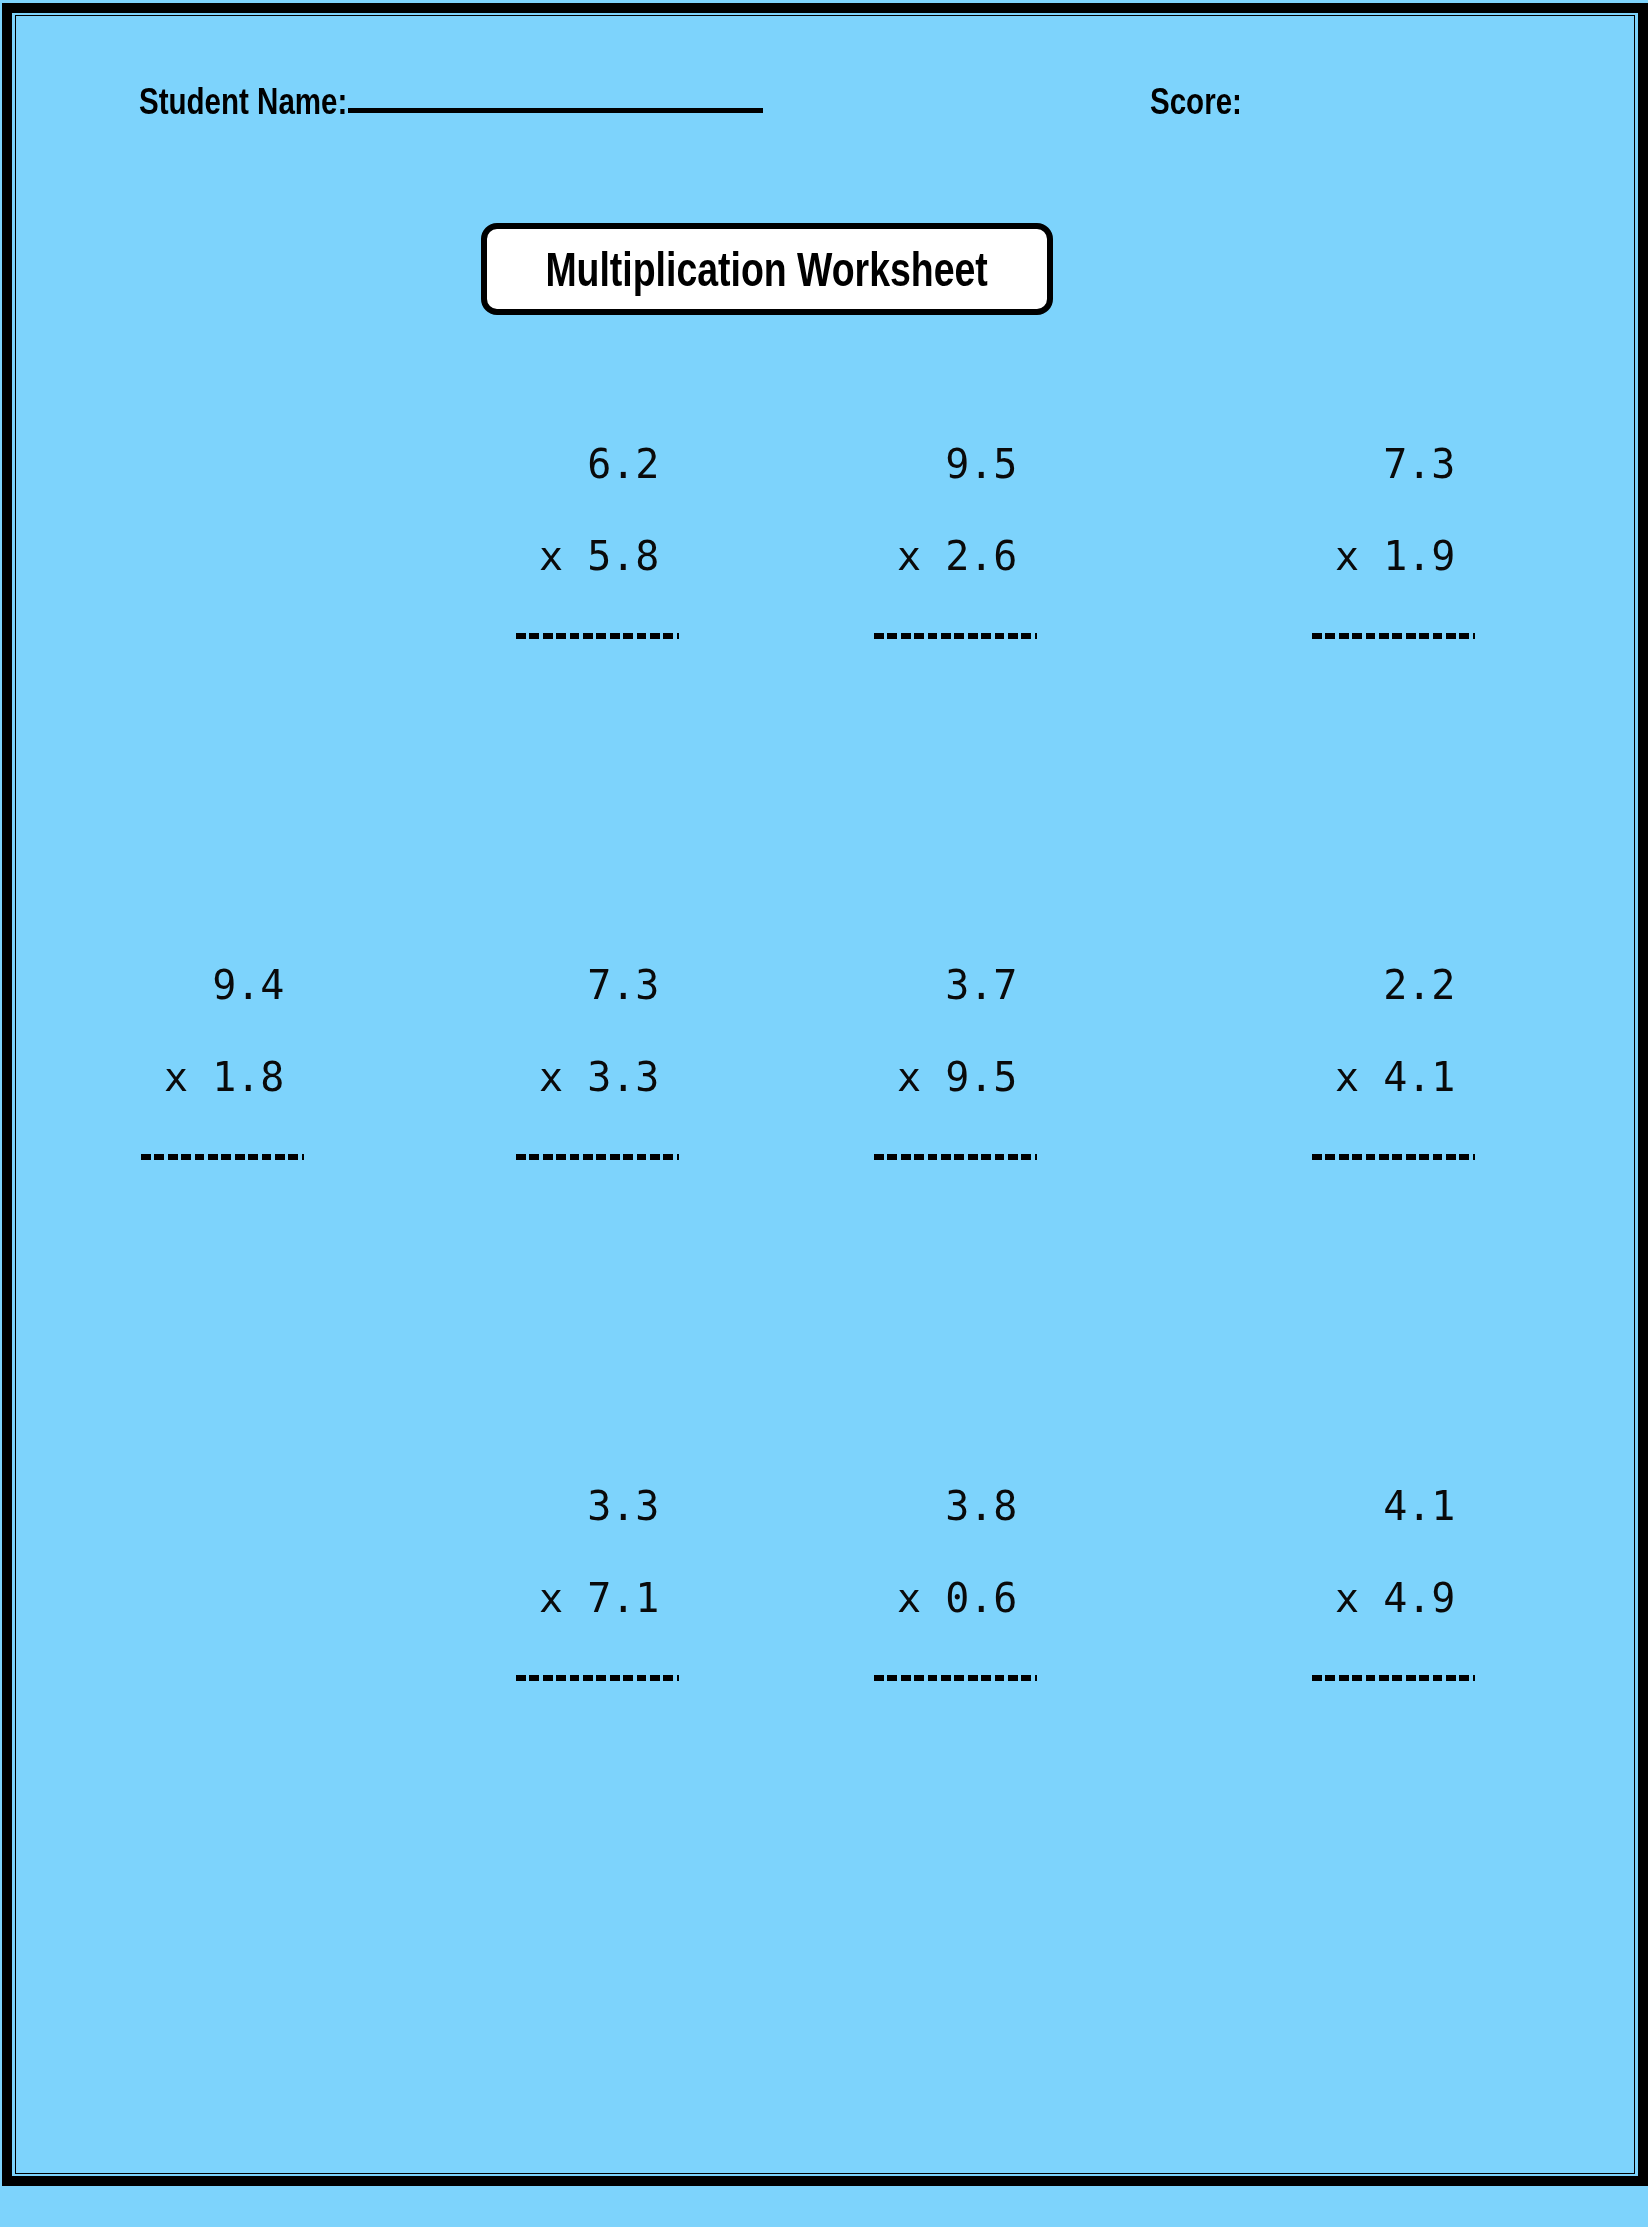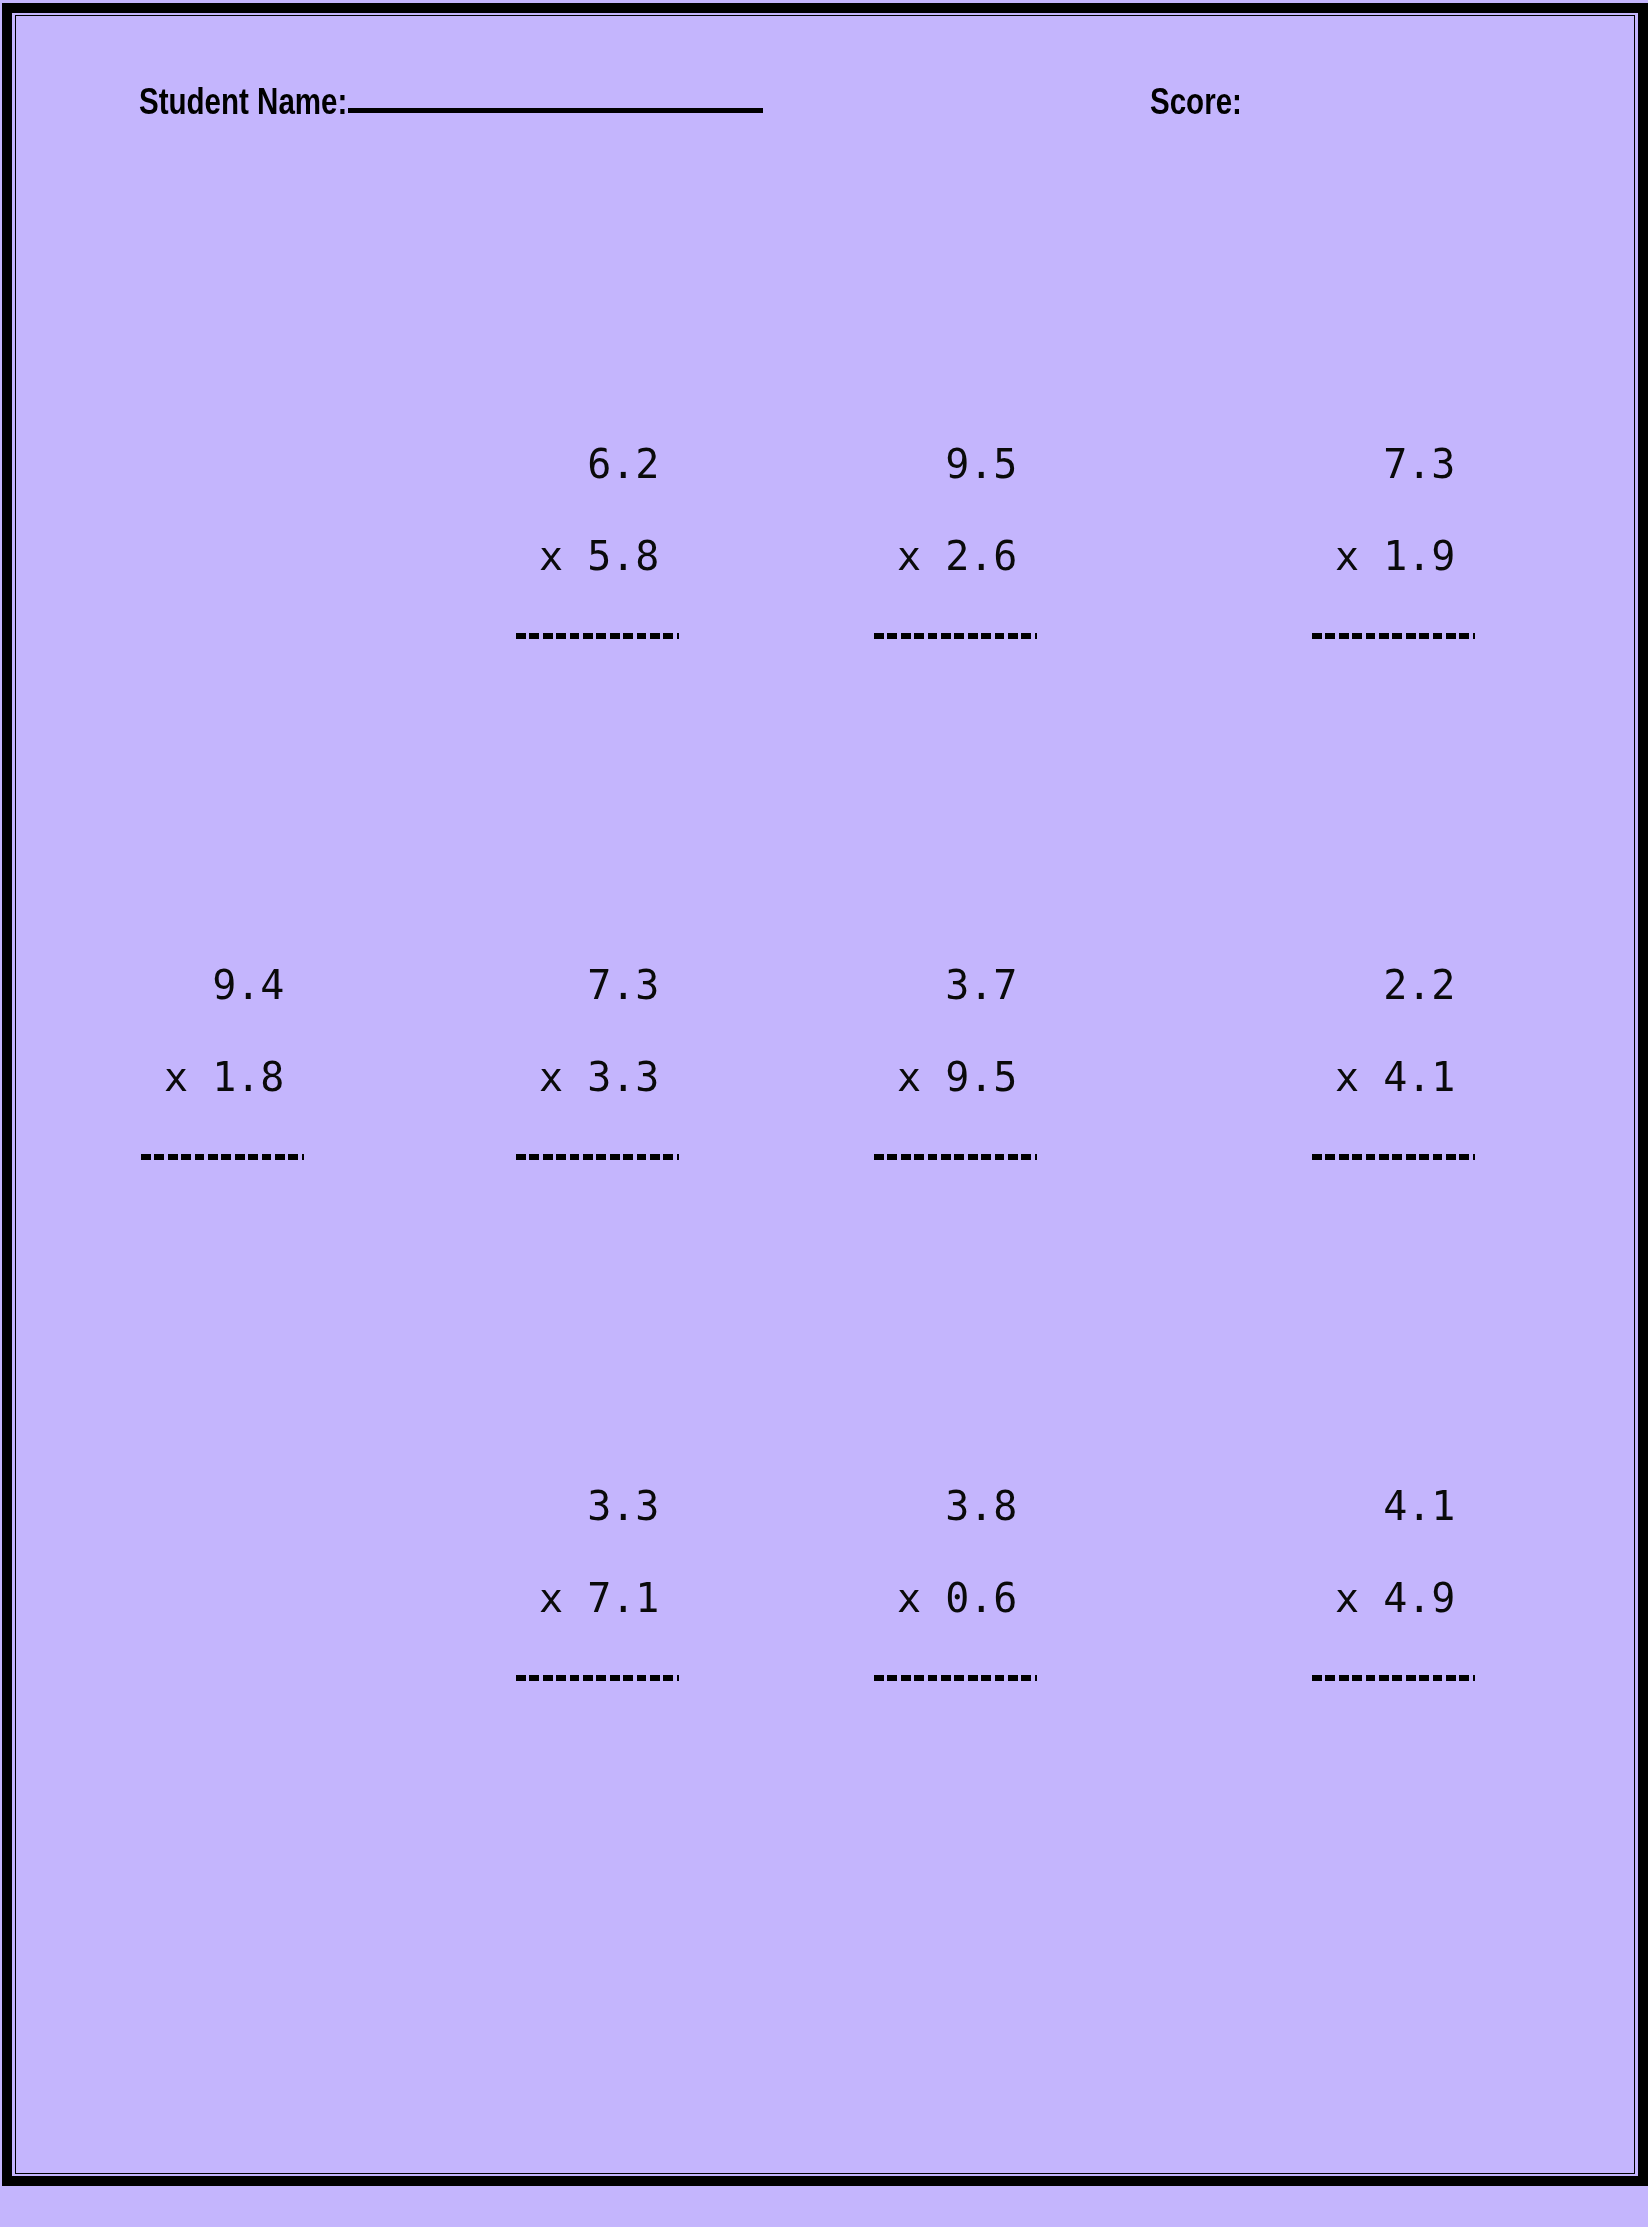--- a/index.html
+++ b/index.html
@@ -1,20 +1,20 @@
 <!DOCTYPE html>
 <html style="font-size:14.3px"><head>
 <meta charset="utf-8">
 <style>
   html, body { margin: 0; padding: 0; background: #ffffff; }
   #page {
     position: relative;
     width: 1649px;
     height: 2228px;
-    background: #c4b5fd;
+    background: #7dd3fc;
     font-family: "Liberation Sans", sans-serif;
     color: #000000;
     overflow: hidden;
   }
   
   .frame-thick {
     position: absolute;
     left: 1.8px; top: 2.7px; right: 0.9px; bottom: 42px;
     border: 10.7px solid #000000;
     pointer-events: none;
@@ -114,20 +114,23 @@
 
   <div id="student-name-label" class="hdr-label">
     <span class="squeeze">Student Name:</span>
   </div>
   <div id="student-name-line"></div>
 
   <div id="score-label" class="hdr-label">
     <span class="squeeze">Score:</span>
   </div>
 
+  <div class="title-box">
+    <span class="title-text">Multiplication Worksheet</span>
+  </div>
 
   <div class="problem col1 row0">
     <div class="p-top">6.2</div>
     <div class="p-mult"><span class="op">x</span><span>5.8</span></div>
     <div class="answer-line"></div>
   </div>
   <div class="problem col2 row0">
     <div class="p-top">9.5</div>
     <div class="p-mult"><span class="op">x</span><span>2.6</span></div>
     <div class="answer-line"></div>

